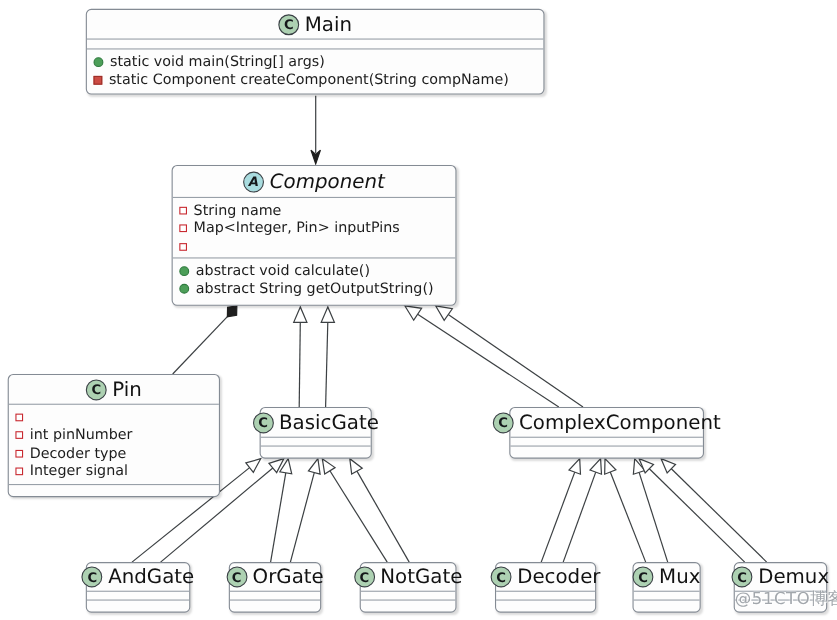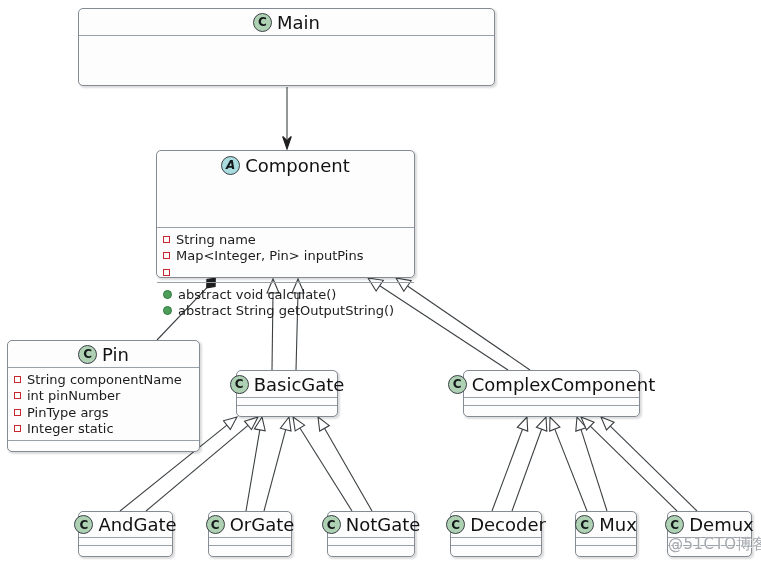--- a/index.html
+++ b/index.html
@@ -10,21 +10,21 @@
         border:1.5px solid #848b94;border-radius:5px;
         box-shadow:1.5px 1.5px 2px rgba(0,0,0,.14);
         display:flex;flex-direction:column;}
   .ctitle{display:flex;align-items:center;justify-content:center;gap:5px;flex:none;}
   .sicon{width:17px;height:17px;border-radius:50%;border:1px solid #3a4045;
          display:flex;align-items:center;justify-content:center;
          font-size:12px;font-weight:bold;color:#15181a;flex:none;line-height:1;}
   .sicon.c{background:#ADD1B2;}
   .sicon.a{background:#A9DCDF;font-style:italic;}
   .cname{font-size:18px;color:#121212;white-space:nowrap;}
-  .abstract .cname{}
+  .abstract .cname{font-style:italic;}
   .comp{border-top:1px solid #98a0a8;box-sizing:border-box;flex:none;}
   .members{padding:3px 6px 0 6px;}
   .mrow{display:flex;align-items:center;height:16.5px;font-size:13px;color:#1c1c1c;
         white-space:nowrap;}
   .mi{flex:none;margin-right:6px;box-sizing:border-box;}
   .mi.fld{width:7px;height:7px;border:1.5px solid #C82930;background:#ffffff;}
   .mi.pub{width:9px;height:9px;border-radius:50%;background:#4C9E58;border:1px solid #2f7a3e;}
   .mi.priv{width:8px;height:8px;background:#CC4B43;border:1px solid #9c2f28;}
   .watermark{position:absolute;z-index:5;left:668px;top:535px;font-size:15px;
              color:rgba(146,152,158,.85);text-shadow:0 0 2px #ffffff,1px 1px 0 #ffffff;
@@ -105,28 +105,38 @@
       </g>
     </g>
   </svg>
 
   <div class="cbox" style="left:78px;top:8px;width:417px;height:78px;">
     <div class="ctitle" style="height:26px;">
       <span class="sicon c">C</span>
       <span class="cname">Main</span>
     </div>
     <div class="comp" style="height:9px;"></div>
+    <div class="comp members" style="flex:1;">
+      <div class="mrow">
+        <span class="mi pub"></span>
+        <span>static void main(String[] args)</span>
+      </div>
+      <div class="mrow">
+        <span class="mi priv"></span>
+        <span>static Component createComponent(String compName)</span>
+      </div>
+    </div>
   </div>
 
   <div class="cbox abstract" style="left:156px;top:150px;width:259px;height:128px;">
     <div class="ctitle" style="height:28px;">
       <span class="sicon a">A</span>
       <span class="cname">Component</span>
     </div>
-    <div class="comp members" style="height:55px;margin-top:48px;">
+    <div class="comp members" style="height:55px;">
       <div class="mrow">
         <span class="mi fld"></span>
         <span>String name</span>
       </div>
       <div class="mrow">
         <span class="mi fld"></span>
         <span>Map&lt;Integer, Pin&gt; inputPins</span>
       </div>
       <div class="mrow">
         <span class="mi fld"></span>
@@ -145,33 +155,32 @@
   </div>
 
   <div class="cbox" style="left:7px;top:340px;width:193px;height:112px;">
     <div class="ctitle" style="height:26px;">
       <span class="sicon c">C</span>
       <span class="cname">Pin</span>
     </div>
     <div class="comp members" style="height:73px;">
       <div class="mrow">
         <span class="mi fld"></span>
-        <span>String componentName</span>
       </div>
       <div class="mrow">
         <span class="mi fld"></span>
         <span>int pinNumber</span>
       </div>
       <div class="mrow">
         <span class="mi fld"></span>
-        <span>PinType args</span>
-      </div>
-      <div class="mrow">
-        <span class="mi fld"></span>
-        <span>Integer static</span>
+        <span>Decoder type</span>
+      </div>
+      <div class="mrow">
+        <span class="mi fld"></span>
+        <span>Integer signal</span>
       </div>
     </div>
     <div class="comp" style="flex:1;"></div>
   </div>
 
   <div class="cbox" style="left:236px;top:370px;width:102px;height:47px;">
     <div class="ctitle" style="height:26px;">
       <span class="sicon c">C</span>
       <span class="cname">BasicGate</span>
     </div>

